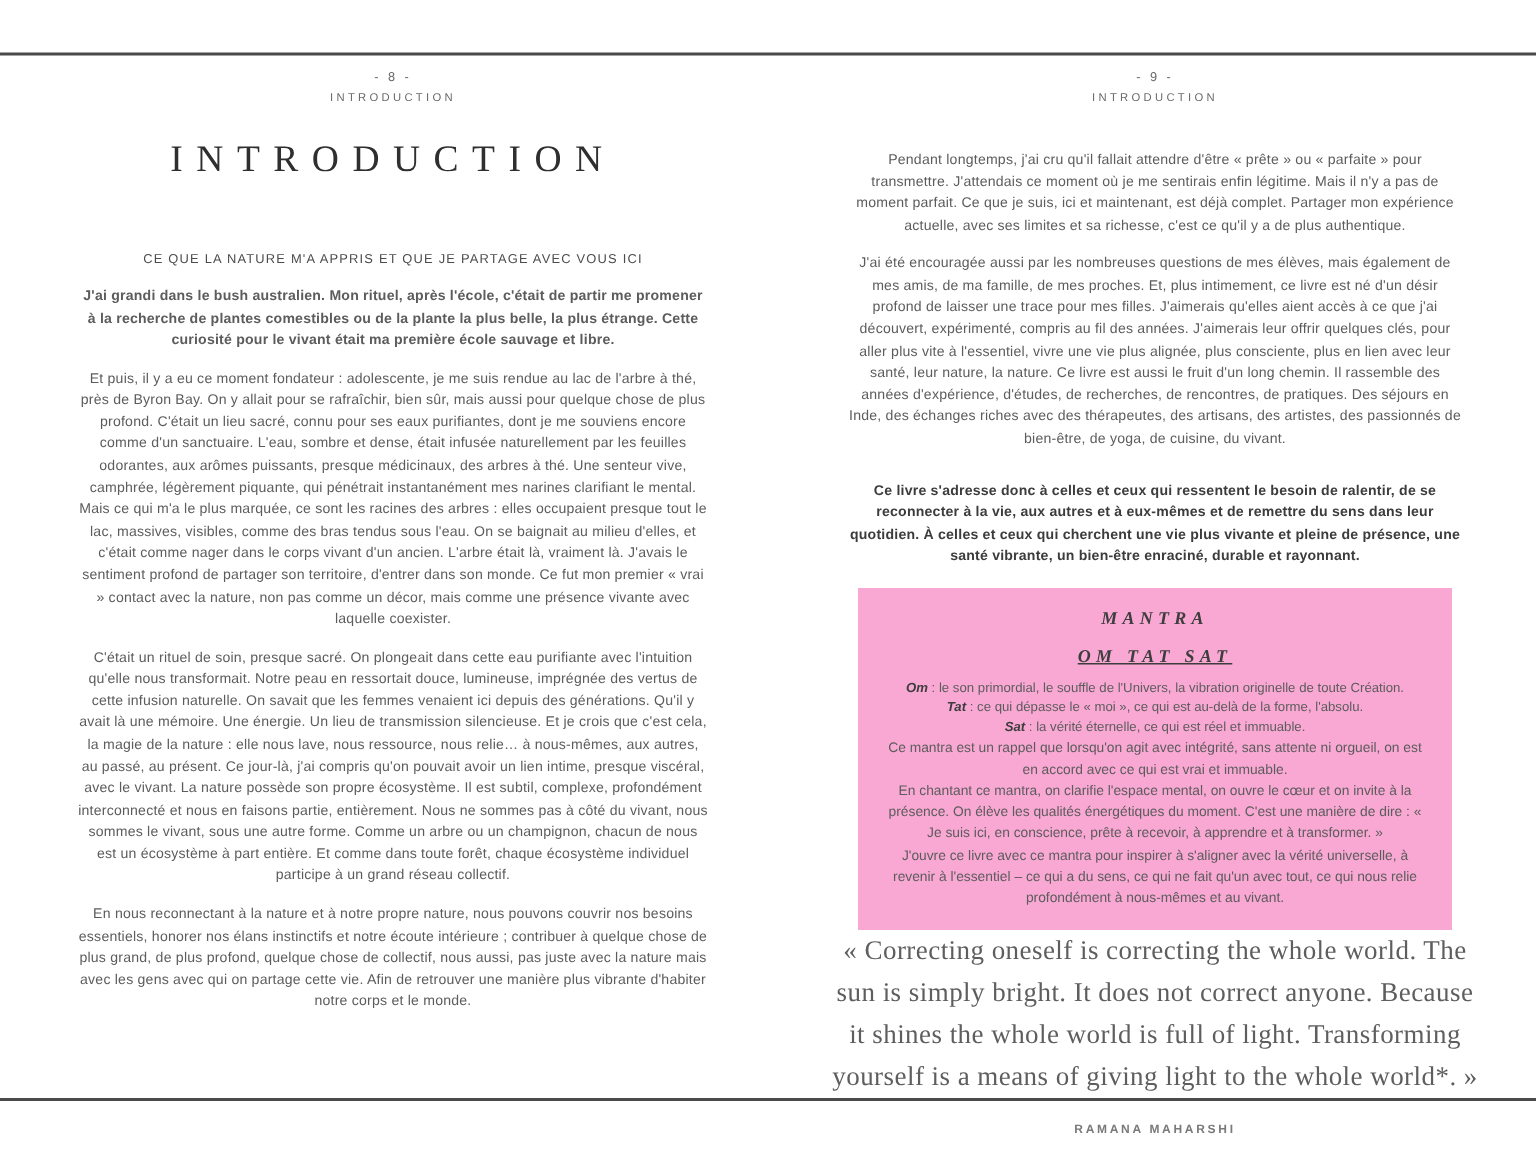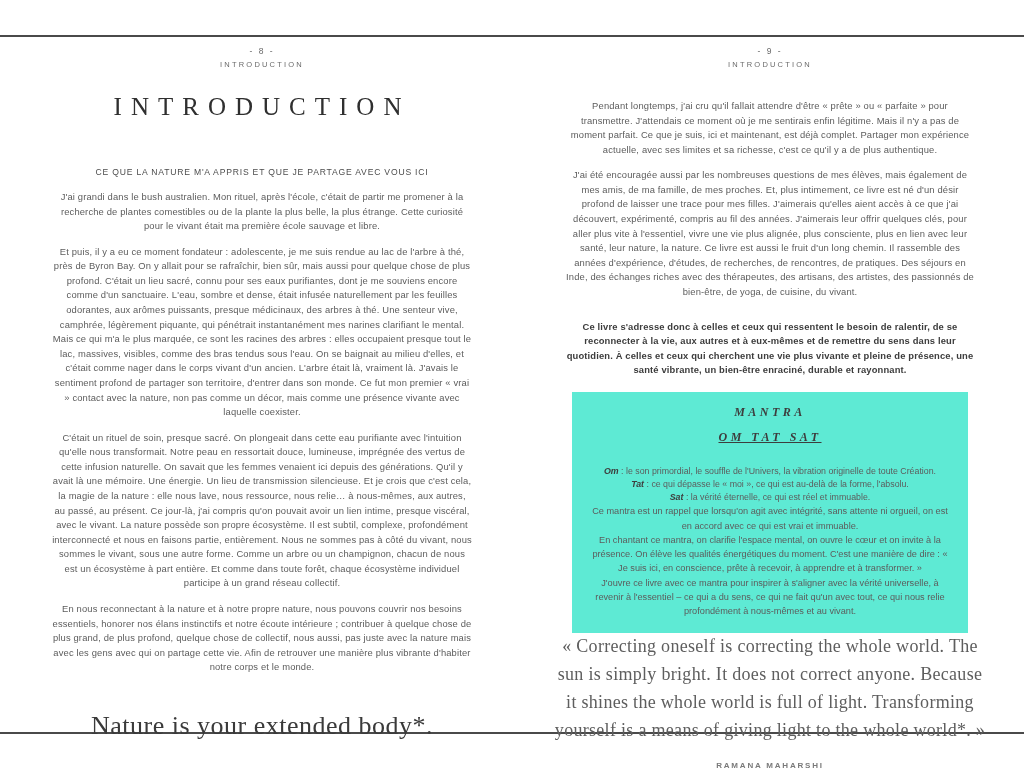--- a/index.html
+++ b/index.html
@@ -14,32 +14,32 @@
   #right-page{left:552px;width:436px;}
 
   .page-number{font-size:8.5px;letter-spacing:2px;color:#6a6a6a;}
   .running-head{font-size:7.5px;letter-spacing:2.2px;color:#6a6a6a;margin-top:4px;}
 
   .big-title{font-family:"Liberation Serif",serif;font-size:25px;letter-spacing:9px;
              color:#2f2f2f;margin-top:24px;font-weight:400;}
   .subtitle{font-size:8.6px;font-weight:normal;letter-spacing:0.8px;color:#4c4c4c;margin-top:46px;}
 
   .body-par{font-size:9.4px;line-height:1.55;letter-spacing:0.15px;color:#5c5c5c;margin:11px 14px 0 14px;}
-  #left-page .body-par:first-of-type{margin-top:13px;}
+  #left-page .body-par:first-of-type{margin-top:13px;font-weight:bold;}
   .body-par.bold{font-weight:bold;color:#3c3c3c;margin-top:20px;}
 
   .pull-quote{font-family:"Liberation Serif",serif;font-size:26px;color:#3a3a3a;
               margin-top:36px;letter-spacing:0.5px;}
 
-  .mantra-box{background:#5eead4;margin:14px 20px 0 20px;padding:13px 16px 15px 16px;}
+  .mantra-box{background:#f9a8d4;margin:14px 20px 0 20px;padding:13px 16px 15px 16px;}
   .mantra-title{font-family:"Liberation Serif",serif;font-style:italic;font-size:12px;
                 letter-spacing:3.5px;color:#3d3d3d;font-weight:bold;}
   .mantra-subtitle{font-family:"Liberation Serif",serif;font-style:italic;font-size:12px;
                    letter-spacing:3.5px;color:#3d3d3d;font-weight:bold;margin-top:10px;text-decoration:underline;}
-  .mantra-defs{margin-top:20px;}
+  .mantra-defs{margin-top:7px;}
   .mantra-def{font-size:8.8px;line-height:1.5;color:#5c5c5c;}
   .mantra-def .term{font-weight:bold;font-style:italic;color:#3d3d3d;}
   .mantra-body{margin-top:0;font-size:9.2px;line-height:1.55;color:#5c5c5c;}
 
   .quote-block{font-family:"Liberation Serif",serif;font-size:18px;line-height:1.55;
                color:#5e5e5e;letter-spacing:0.3px;}
   .attribution{font-size:8px;font-weight:bold;letter-spacing:1.8px;color:#7a7a7a;margin-top:16px;}
 </style>
 </head>
 <body>
@@ -52,21 +52,20 @@
     <div class="page-number">- 8 -</div>
     <div class="running-head">INTRODUCTION</div>
     <div class="big-title">INTRODUCTION</div>
     <div class="subtitle">CE QUE LA NATURE M'A APPRIS ET QUE JE PARTAGE AVEC VOUS ICI</div>
 
     <p class="body-par">J'ai grandi dans le bush australien. Mon rituel, après l'école, c'était de partir me promener à la recherche de plantes comestibles ou de la plante la plus belle, la plus étrange. Cette curiosité pour le vivant était ma première école sauvage et libre.</p>
     <p class="body-par">Et puis, il y a eu ce moment fondateur : adolescente, je me suis rendue au lac de l'arbre à thé, près de Byron Bay. On y allait pour se rafraîchir, bien sûr, mais aussi pour quelque chose de plus profond. C'était un lieu sacré, connu pour ses eaux purifiantes, dont je me souviens encore comme d'un sanctuaire. L'eau, sombre et dense, était infusée naturellement par les feuilles odorantes, aux arômes puissants, presque médicinaux, des arbres à thé. Une senteur vive, camphrée, légèrement piquante, qui pénétrait instantanément mes narines clarifiant le mental. Mais ce qui m'a le plus marquée, ce sont les racines des arbres : elles occupaient presque tout le lac, massives, visibles, comme des bras tendus sous l'eau. On se baignait au milieu d'elles, et c'était comme nager dans le corps vivant d'un ancien. L'arbre était là, vraiment là. J'avais le sentiment profond de partager son territoire, d'entrer dans son monde. Ce fut mon premier « vrai » contact avec la nature, non pas comme un décor, mais comme une présence vivante avec laquelle coexister.</p>
     <p class="body-par">C'était un rituel de soin, presque sacré. On plongeait dans cette eau purifiante avec l'intuition qu'elle nous transformait. Notre peau en ressortait douce, lumineuse, imprégnée des vertus de cette infusion naturelle. On savait que les femmes venaient ici depuis des générations. Qu'il y avait là une mémoire. Une énergie. Un lieu de transmission silencieuse. Et je crois que c'est cela, la magie de la nature : elle nous lave, nous ressource, nous relie… à nous-mêmes, aux autres, au passé, au présent. Ce jour-là, j'ai compris qu'on pouvait avoir un lien intime, presque viscéral, avec le vivant. La nature possède son propre écosystème. Il est subtil, complexe, profondément interconnecté et nous en faisons partie, entièrement. Nous ne sommes pas à côté du vivant, nous sommes le vivant, sous une autre forme. Comme un arbre ou un champignon, chacun de nous est un écosystème à part entière. Et comme dans toute forêt, chaque écosystème individuel participe à un grand réseau collectif.</p>
     <p class="body-par">En nous reconnectant à la nature et à notre propre nature, nous pouvons couvrir nos besoins essentiels, honorer nos élans instinctifs et notre écoute intérieure ; contribuer à quelque chose de plus grand, de plus profond, quelque chose de collectif, nous aussi, pas juste avec la nature mais avec les gens avec qui on partage cette vie. Afin de retrouver une manière plus vibrante d'habiter notre corps et le monde.</p>
 
-    <div class="pull-quote">Nature is your extended body*.</div>
 
   </div>
 
   <div class="page" id="right-page">
     <div class="page-number">- 9 -</div>
     <div class="running-head">INTRODUCTION</div>
 
     <p class="body-par" style="margin-top:30px;">Pendant longtemps, j'ai cru qu'il fallait attendre d'être « prête » ou « parfaite » pour transmettre. J'attendais ce moment où je me sentirais enfin légitime. Mais il n'y a pas de moment parfait. Ce que je suis, ici et maintenant, est déjà complet. Partager mon expérience actuelle, avec ses limites et sa richesse, c'est ce qu'il y a de plus authentique.</p>
     <p class="body-par">J'ai été encouragée aussi par les nombreuses questions de mes élèves, mais également de mes amis, de ma famille, de mes proches. Et, plus intimement, ce livre est né d'un désir profond de laisser une trace pour mes filles. J'aimerais qu'elles aient accès à ce que j'ai découvert, expérimenté, compris au fil des années. J'aimerais leur offrir quelques clés, pour aller plus vite à l'essentiel, vivre une vie plus alignée, plus consciente, plus en lien avec leur santé, leur nature, la nature. Ce livre est aussi le fruit d'un long chemin. Il rassemble des années d'expérience, d'études, de recherches, de rencontres, de pratiques. Des séjours en Inde, des échanges riches avec des thérapeutes, des artisans, des artistes, des passionnés de bien-être, de yoga, de cuisine, du vivant.</p>
     <p class="body-par bold">Ce livre s'adresse donc à celles et ceux qui ressentent le besoin de ralentir, de se reconnecter à la vie, aux autres et à eux-mêmes et de remettre du sens dans leur quotidien. À celles et ceux qui cherchent une vie plus vivante et pleine de présence, une santé vibrante, un bien-être enraciné, durable et rayonnant.</p>

